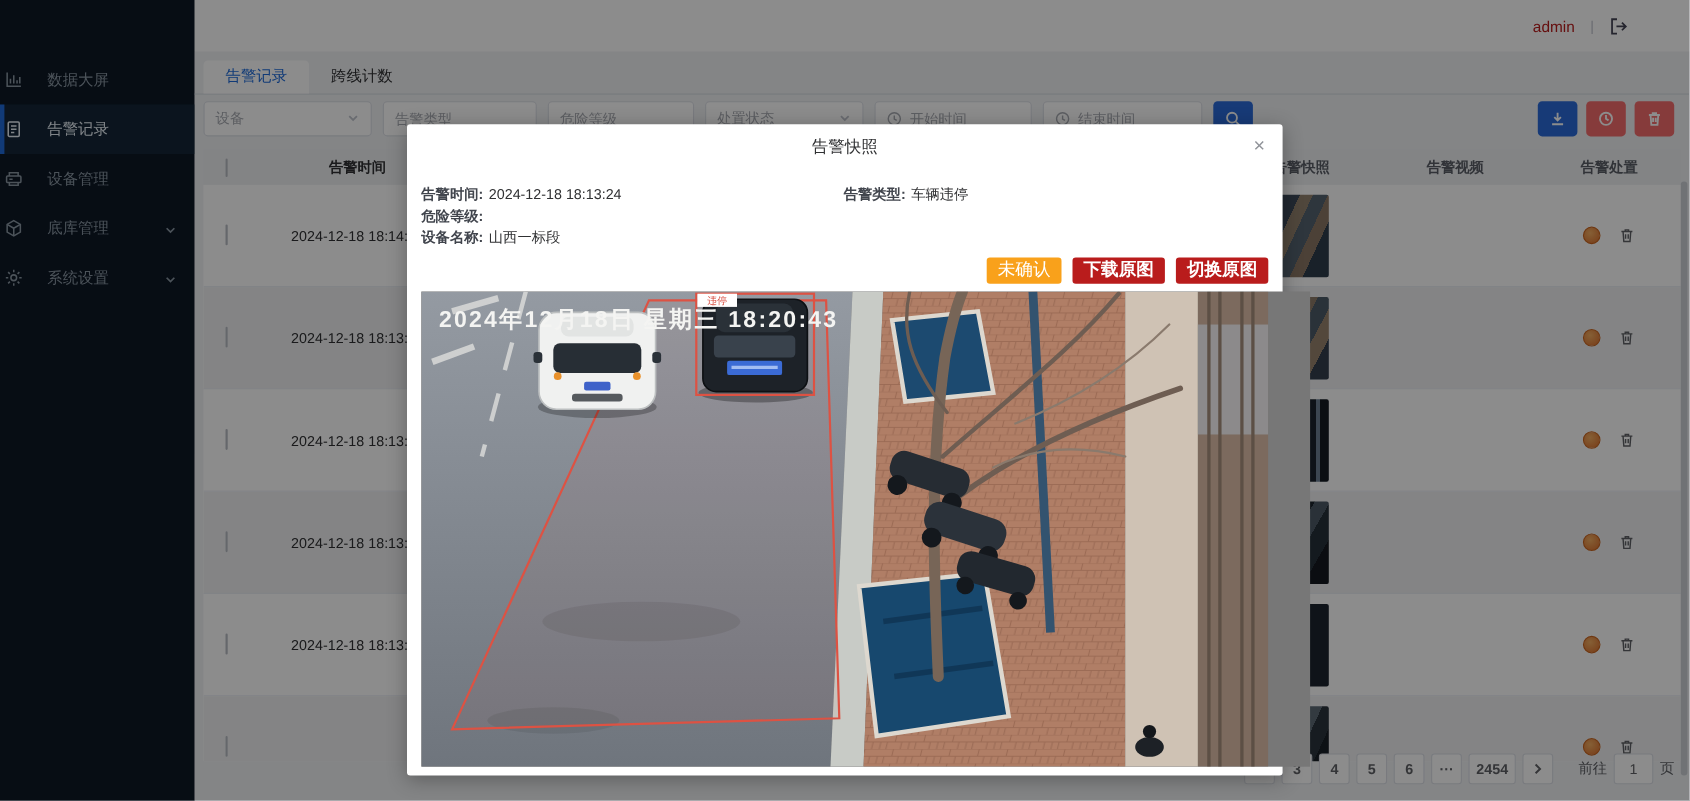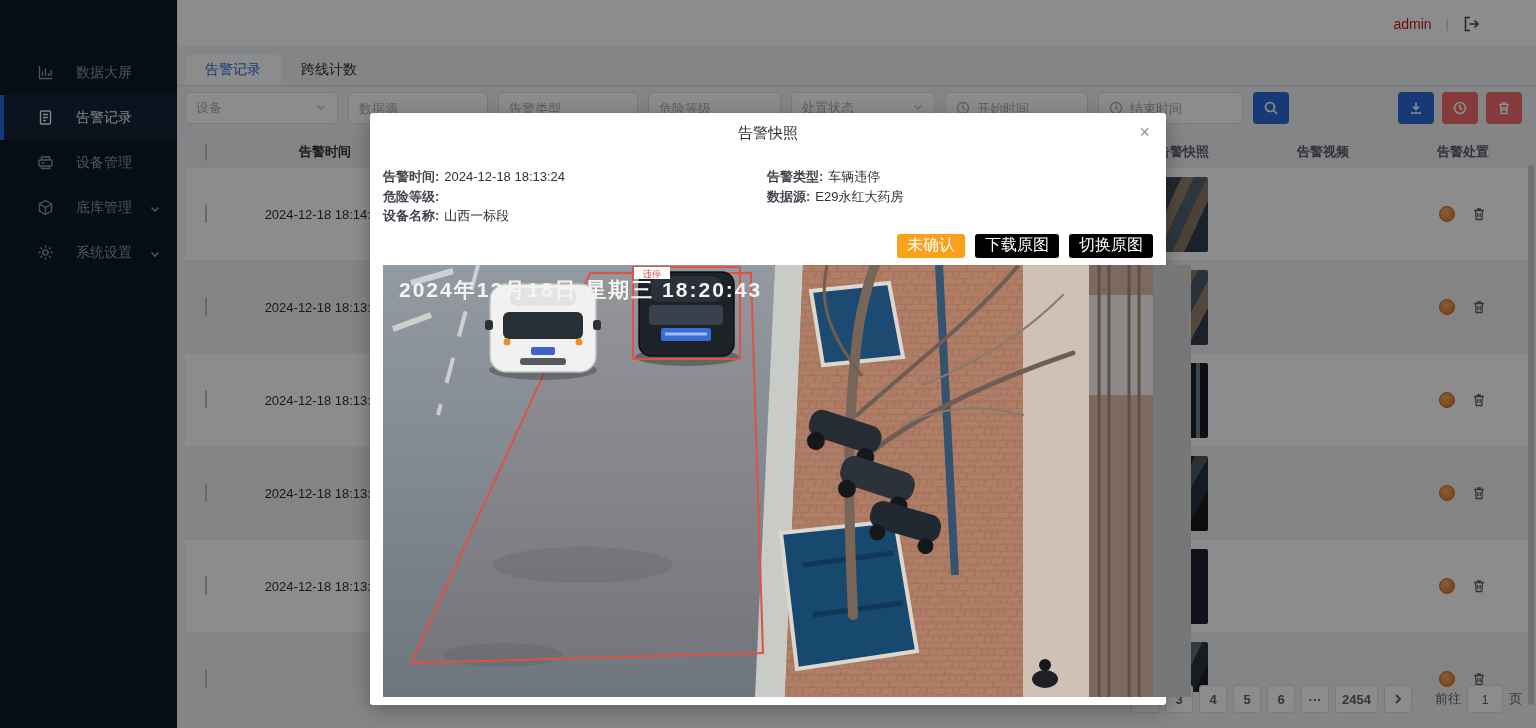--- a/index.html
+++ b/index.html
@@ -2,21 +2,21 @@
 <html><head>
 <meta charset="utf-8">
 <style>
   * { margin:0; padding:0; box-sizing:border-box; }
   html,body { width:1536px; height:728px; overflow:hidden; }
   body { font-family:"Liberation Sans","DejaVu Sans",sans-serif; background:#f0f2f5; position:relative; color:#303133; }
 
   
   .sidebar { position:absolute; left:0; top:0; width:177px; height:728px; background:#0d1826; z-index:1; }
   .side-list { padding-top:50px; }
-  .side-item { display:flex; align-items:center; height:45px; padding-left:33px; color:#8a97a3; font-size:14px; cursor:pointer; border-left:4px solid transparent; }
+  .side-item { display:flex; align-items:center; height:45px; color:#8a97a3; font-size:14px; cursor:pointer; border-left:4px solid transparent; }
   .side-item .s-ico { width:17px; height:17px; margin-right:22px; flex:0 0 auto; }
   .side-item svg { width:17px; height:17px; stroke:currentColor; fill:none; stroke-width:1.4; }
   .side-item.active { background:#142638; border-left-color:#1f6bd9; color:#eaf1f8; }
   .side-item .s-arrow { margin-left:auto; margin-right:16px; width:12px; height:12px; }
   .side-item .s-arrow svg { width:12px; height:12px; stroke-width:1.6; }
   .collapse-tab { position:absolute; left:177px; top:365px; width:14px; height:48px; background:#0e1b2a; z-index:1;
     clip-path:polygon(0 0,100% 22%,100% 78%,0 100%); display:flex; align-items:center; justify-content:center; color:#aab4bf; cursor:pointer; }
   .collapse-tab svg { width:10px; height:10px; stroke:currentColor; fill:none; stroke-width:1.8; }
 
   
@@ -90,21 +90,21 @@
   .m-close { position:absolute; right:16px; top:10px; font-size:18px; color:#909399; cursor:pointer; line-height:1; }
   .m-info { display:flex; padding:14px 13px 0 13px; font-size:13px; }
   .m-col-l { width:384px; }
   .m-col-r { flex:1; }
   .m-line { display:flex; line-height:19.5px;text-align:center; }
   .m-label { font-weight:bold; color:#41454d; white-space:pre; }
   .m-value { color:#303133; margin-left:5px; }
   .m-btns { display:flex; justify-content:flex-end; gap:10px; padding:8px 13px 0 0; }
   .m-btn { height:24px; padding:0 10px; border:none; border-radius:3px; color:#fff; font-size:16px; cursor:pointer; font-family:inherit; }
   .m-btn.orange { background:#f9a11b; }
-  .m-btn.blue { background:#000000; }
+  .m-btn.blue { background:#b91c1c;font-weight:bold; }
   .m-img-wrap { margin:7px 13px 0 13px; width:808px; height:432px; overflow:hidden; background:#777; }
 
   
   .snap-ts { font-family:"Liberation Sans","DejaVu Sans",sans-serif; font-weight:bold; fill:#f4f4f2; font-size:21px; letter-spacing:2px; }
 </style>
 </head>
 <body>
 
 <div class="sidebar">
   <div class="side-list">
@@ -189,23 +189,20 @@
     <div class="tab active">告警记录</div>
     <div class="tab">跨线计数</div>
   </div>
 
   <div class="filter-row">
     <div class="f-box f-select w153">
       <span>设备</span>
       <span class="f-chev"><svg viewBox="0 0 12 12">
             <path d="M2.5 4.5L6 8l3.5-3.5"></path>
           </svg></span>
-    </div>
-    <div class="f-box w140">
-      <input placeholder="数据源" style="">
     </div>
     <div class="f-box w140">
       <input placeholder="告警类型" style="">
     </div>
     <div class="f-box w133">
       <input placeholder="危险等级" style="">
     </div>
     <div class="f-box f-select w144">
       <span>处置状态</span>
       <span class="f-chev"><svg viewBox="0 0 12 12">
@@ -404,24 +401,20 @@
       </div>
       <div class="m-line">
         <span class="m-label">设备名称:</span>
         <span class="m-value">山西一标段</span>
       </div>
     </div>
     <div class="m-col-r">
       <div class="m-line">
         <span class="m-label">告警类型:</span>
         <span class="m-value">车辆违停</span>
-      </div>
-      <div class="m-line">
-        <span class="m-label">数据源:</span>
-        <span class="m-value">E29永红大药房</span>
       </div>
     </div>
   </div>
   <div class="m-btns">
     <button class="m-btn orange">未确认</button>
     <button class="m-btn blue">下载原图</button>
     <button class="m-btn blue">切换原图</button>
   </div>
 
   <div class="m-img-wrap">

